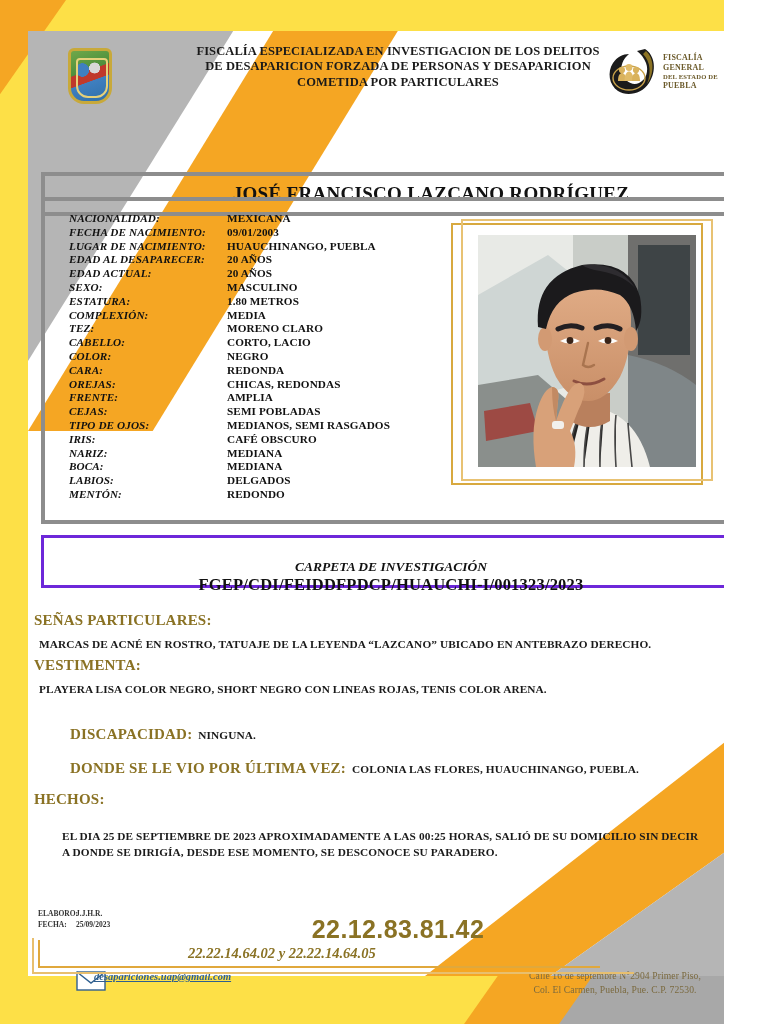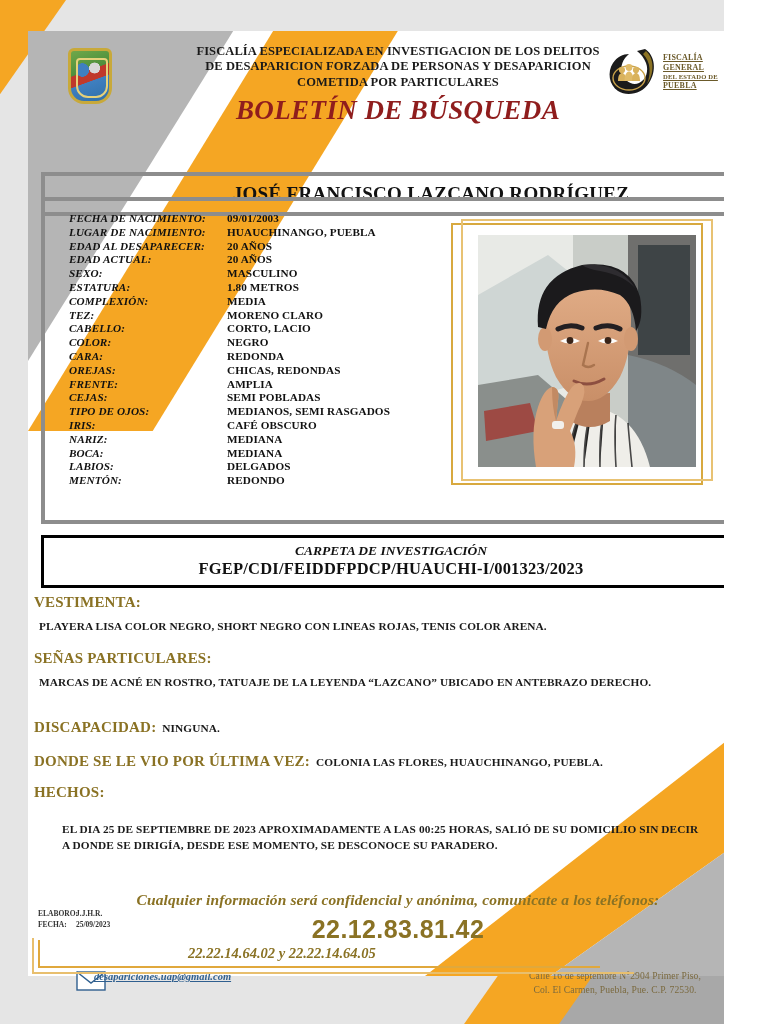--- a/index.html
+++ b/index.html
@@ -6,21 +6,21 @@
   html, body {
     margin: 0;
     padding: 0;
     background: #ffffff;
   }
   .page {
     position: relative;
     width: 724px;
     height: 1024px;
     overflow: hidden;
-    background: #e5e5e5;
+    background: #fde047;
     font-family: "Liberation Serif", "DejaVu Serif", serif;
   }
 
   
   .band-layer {
     position: absolute;
     inset: 0;
     overflow: hidden;
     z-index: 1;
   }
@@ -211,21 +211,20 @@
     gap: 4px;
   }
   .fgp-mark { width: 54px; height: 54px; flex: none; }
   .fgp-text {
     font-family: "Liberation Serif", serif;
     font-size: 7.5px;
     line-height: 1.25;
     color: #6b5a2a;
     font-weight: bold;
     letter-spacing: 0.2px;
-    text-decoration: underline;
   }
   .fgp-text .l1 { font-size: 8px; }
   .fgp-text .l2 { font-size: 6.6px; }
   .fgp-text .l3 { font-size: 8px; }
 
   
   .name-banner {
     position: absolute;
     z-index: 5;
     left: 13px;
@@ -321,25 +320,25 @@
   .photo svg { display: block; }
 
   
   .case-box {
     position: absolute;
     z-index: 5;
     left: 13px;
     top: 504px;
     width: 700px;
     height: 53px;
-    border: 3px solid #000000;
+    border: 3px solid #6d28d9;
     background: #ffffff;
     box-sizing: border-box;
     text-align: center;
-    padding-top: 5px;
+    padding-top: 21px;
   }
   .case-title {
     font-family: "Liberation Serif", serif;
     font-style: italic;
     font-weight: bold;
     font-size: 13.5px;
     color: #111;
   }
   .case-number {
     margin-top: 0;
@@ -367,21 +366,21 @@
   }
   .sec-body {
     font-family: "Liberation Serif", serif;
     font-weight: bold;
     font-size: 11.3px;
     color: #1a1a1a;
     letter-spacing: 0.1px;
   }
   .sec-block { margin-bottom: 7px; }
   .sec-block .sec-body { margin-top: 9px; margin-left: 5px; }
-  .sec-inline { margin-bottom: 14px; }
+  .sec-inline { margin-bottom: 14px; margin-left: 36px; }
   .sec-inline .sec-head,
   .sec-inline .sec-body { display: inline; }
   .sec-inline .sec-body { margin-left: 2px; }
   .hechos-body {
     margin-top: 20px;
     margin-left: 28px;
     width: 645px;
     line-height: 1.45;
   }
 
@@ -502,21 +501,20 @@
 
     <div class="header">
       <div class="crest">
         <div class="crest-inner"></div>
       </div>
 
       <div class="header-titles">
         <div class="agency-line">FISCALÍA ESPECIALIZADA EN INVESTIGACION DE LOS DELITOS</div>
         <div class="agency-line">DE DESAPARICION FORZADA DE PERSONAS Y DESAPARICION</div>
         <div class="agency-line">COMETIDA POR PARTICULARES</div>
-        <div class="bulletin-title">BOLETÍN DE BÚSQUEDA</div>
       </div>
 
       <div class="fgp-logo">
         <svg class="fgp-mark" viewBox="0 0 54 54">
           <path d="M40 4 C50 10 52 26 44 38 C37 49 22 52 13 46 C4 40 2 27 8 18 C12 12 18 9 24 9 C18 14 15 21 17 28 C19 36 27 41 34 38 C41 35 44 26 41 18 C39 13 36 9 32 6 Z" fill="#1b1b1b"></path>
           <path d="M41 6 C49 13 50 28 42 39 C46 29 46 17 38 9 Z" fill="#8a7224"></path>
           <ellipse cx="24" cy="33" rx="16" ry="12" fill="none" stroke="#c9a24a" stroke-width="1.4"></ellipse>
           <circle cx="17" cy="25" r="3.1" fill="#d9b25c"></circle>
           <circle cx="24" cy="22.5" r="3.4" fill="#e0bb68"></circle>
           <circle cx="31" cy="25" r="3.1" fill="#d9b25c"></circle>
@@ -531,20 +529,24 @@
         </div>
       </div>
     </div>
 
     <div class="name-banner">
       <div class="name-banner-text">JOSÉ FRANCISCO LAZCANO RODRÍGUEZ</div>
     </div>
 
     <div class="details-panel">
       <div class="details-table">
+          <div class="d-row">
+            <span class="d-label">NACIONALIDAD:</span>
+            <span class="d-value">MEXICANA</span>
+          </div>
           <div class="d-row">
             <span class="d-label">FECHA DE NACIMIENTO:</span>
             <span class="d-value">09/01/2003</span>
           </div>
           <div class="d-row">
             <span class="d-label">LUGAR DE NACIMIENTO:</span>
             <span class="d-value">HUAUCHINANGO, PUEBLA</span>
           </div>
           <div class="d-row">
             <span class="d-label">EDAD AL DESAPARECER:</span>
@@ -684,48 +686,47 @@
         </div>
       </div>
     </div>
 
     <div class="case-box">
       <div class="case-title">CARPETA DE INVESTIGACIÓN</div>
       <div class="case-number">FGEP/CDI/FEIDDFPDCP/HUAUCHI-I/001323/2023</div>
     </div>
 
     <div class="sections">
+      <div class="sec-block" style="margin-top:18px;">
+        <div class="sec-head">SEÑAS PARTICULARES:</div>
+        <div class="sec-body">MARCAS DE ACNÉ EN ROSTRO, TATUAJE DE LA LEYENDA “LAZCANO” UBICADO EN ANTEBRAZO DERECHO.</div>
+      </div>
+
       <div class="sec-block">
         <div class="sec-head">VESTIMENTA:</div>
         <div class="sec-body">PLAYERA LISA COLOR NEGRO, SHORT NEGRO CON LINEAS ROJAS, TENIS COLOR ARENA.</div>
       </div>
 
-      <div class="sec-block" style="margin-top:18px;">
-        <div class="sec-head">SEÑAS PARTICULARES:</div>
-        <div class="sec-body">MARCAS DE ACNÉ EN ROSTRO, TATUAJE DE LA LEYENDA “LAZCANO” UBICADO EN ANTEBRAZO DERECHO.</div>
-      </div>
-
       <div class="sec-inline" style="margin-top:30px;">
         <span class="sec-head">DISCAPACIDAD:</span>
         <span class="sec-body">NINGUNA.</span>
       </div>
 
       <div class="sec-inline" style="margin-top:16px;">
         <span class="sec-head">DONDE SE LE VIO POR ÚLTIMA VEZ:</span>
         <span class="sec-body">COLONIA LAS FLORES, HUAUCHINANGO, PUEBLA.</span>
       </div>
 
       <div>
         <div class="sec-head" style="margin-top:14px;">HECHOS:</div>
         <div class="sec-body hechos-body">EL DIA 25 DE SEPTIEMBRE DE 2023 APROXIMADAMENTE A LAS 00:25 HORAS, SALIÓ DE SU DOMICILIO SIN DECIR A DONDE SE DIRIGÍA, DESDE ESE MOMENTO, SE DESCONOCE SU PARADERO.</div>
       </div>
     </div>
 
     <div class="footer">
-      <div class="foot-confidential">Cualquier información será confidencial y anónima, comunicate a los teléfonos:</div>
       <div class="foot-phone-main">22.12.83.81.42</div>
       <div class="foot-phone-alt">22.22.14.64.02 y 22.22.14.64.05</div>
 
       <div class="elaboro">
         <div class="e-row">
           <span class="e-key">ELABORO:</span>
           <span class="e-val">J.J.H.R.</span>
         </div>
         <div class="e-row">
           <span class="e-key">FECHA:</span>

